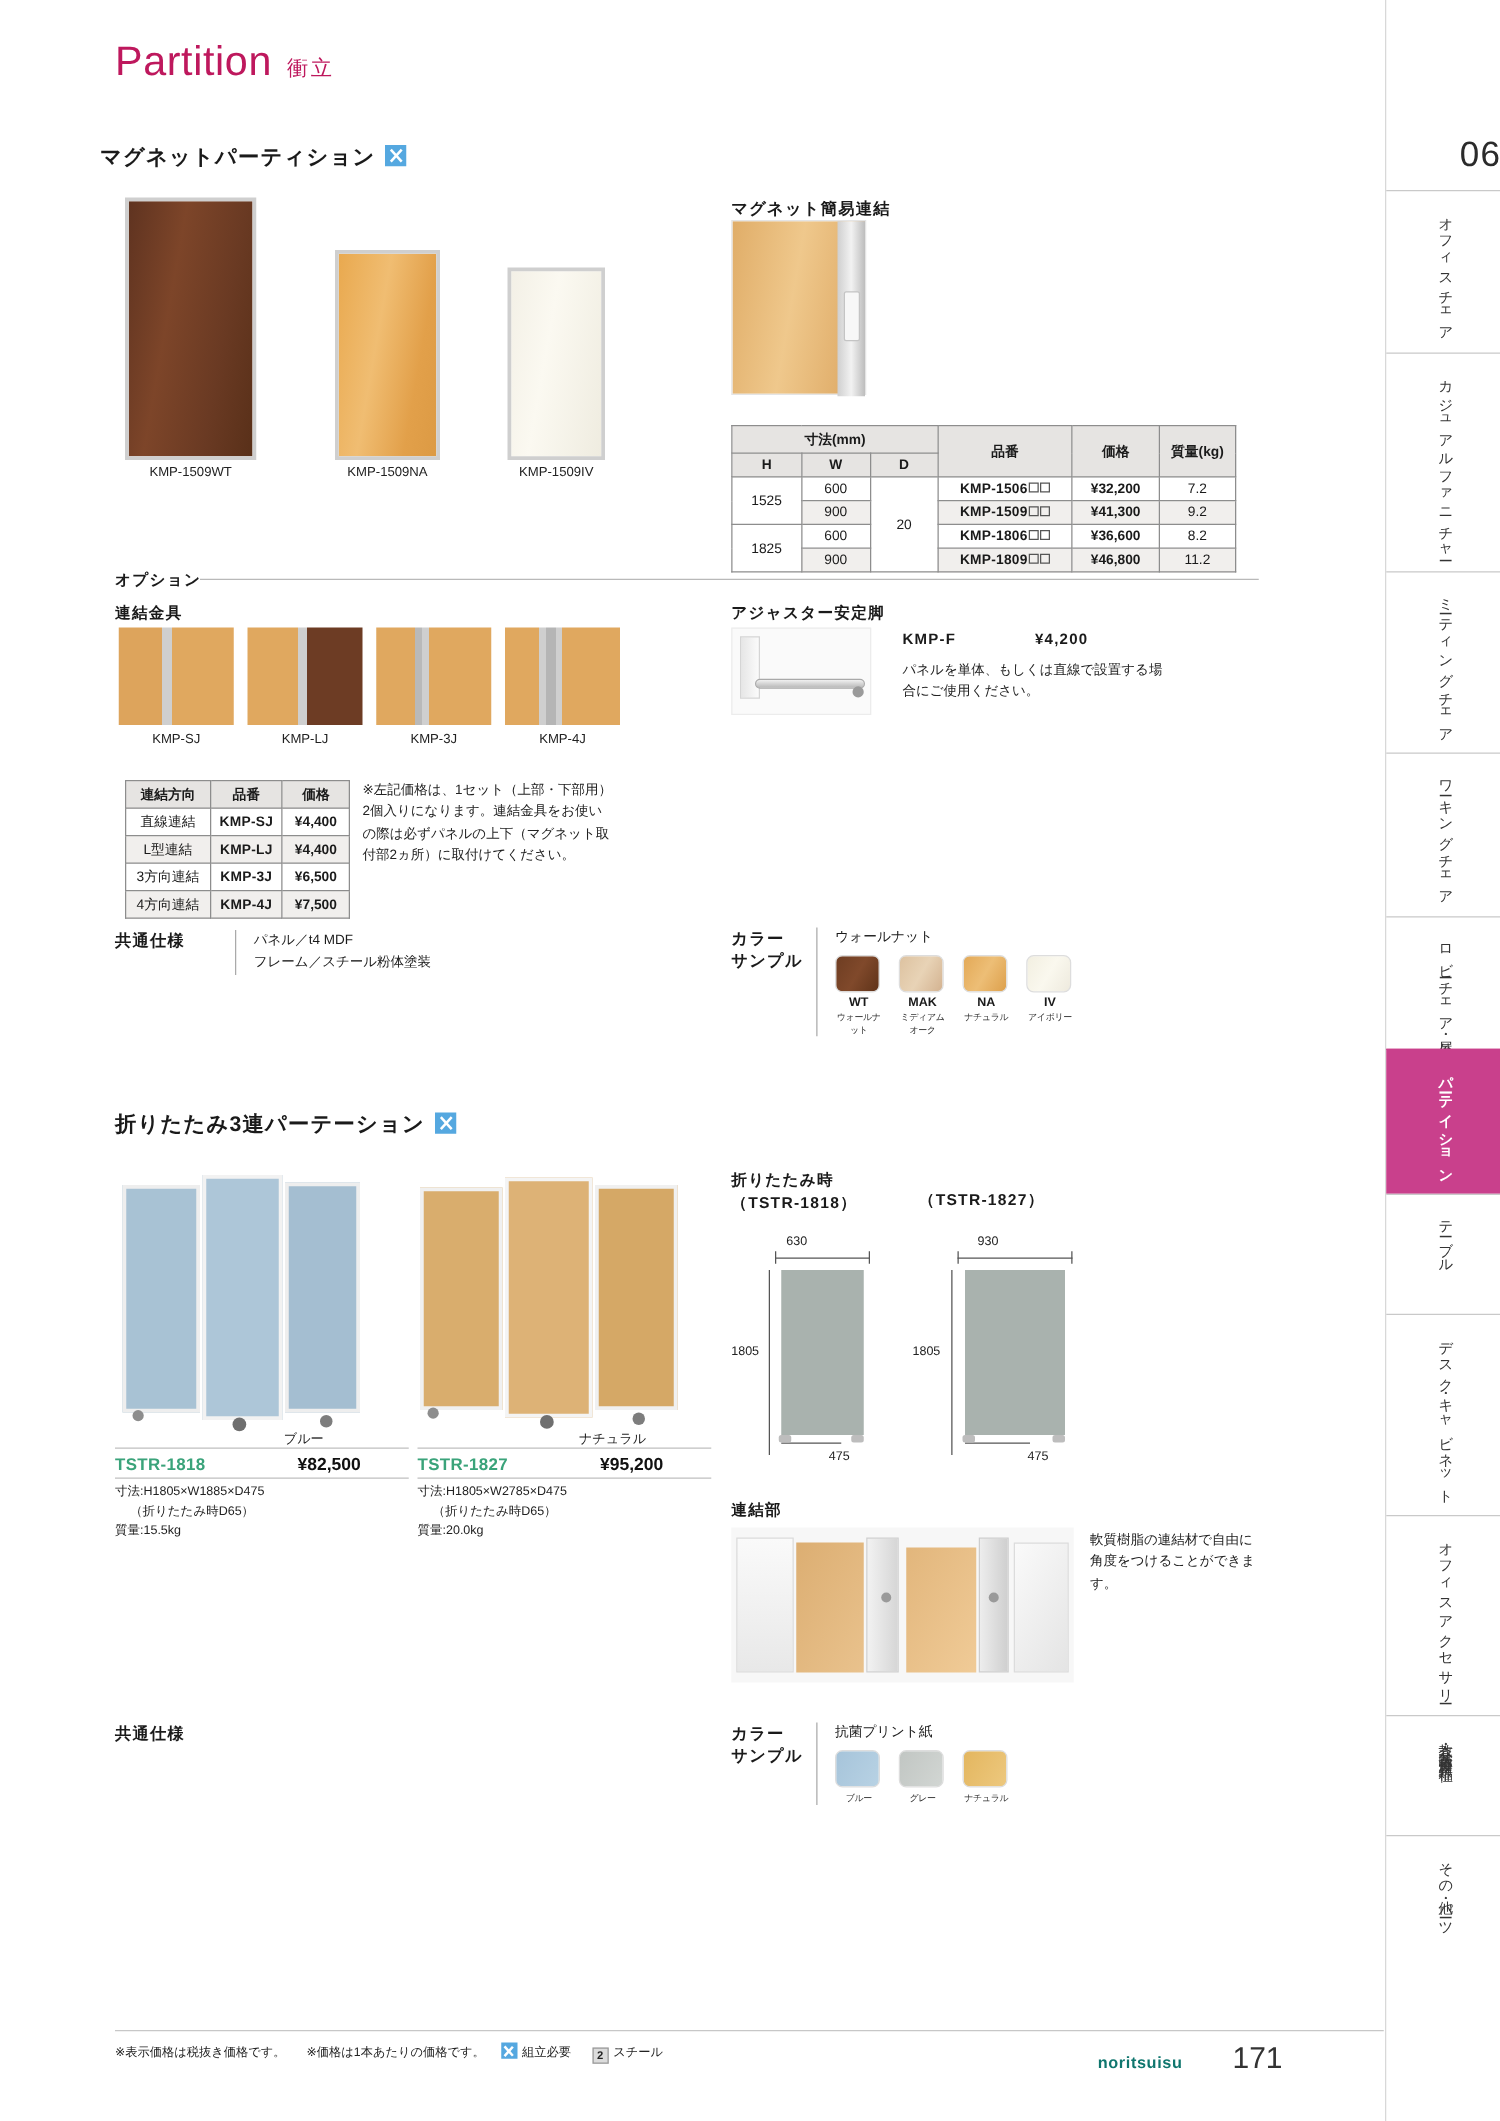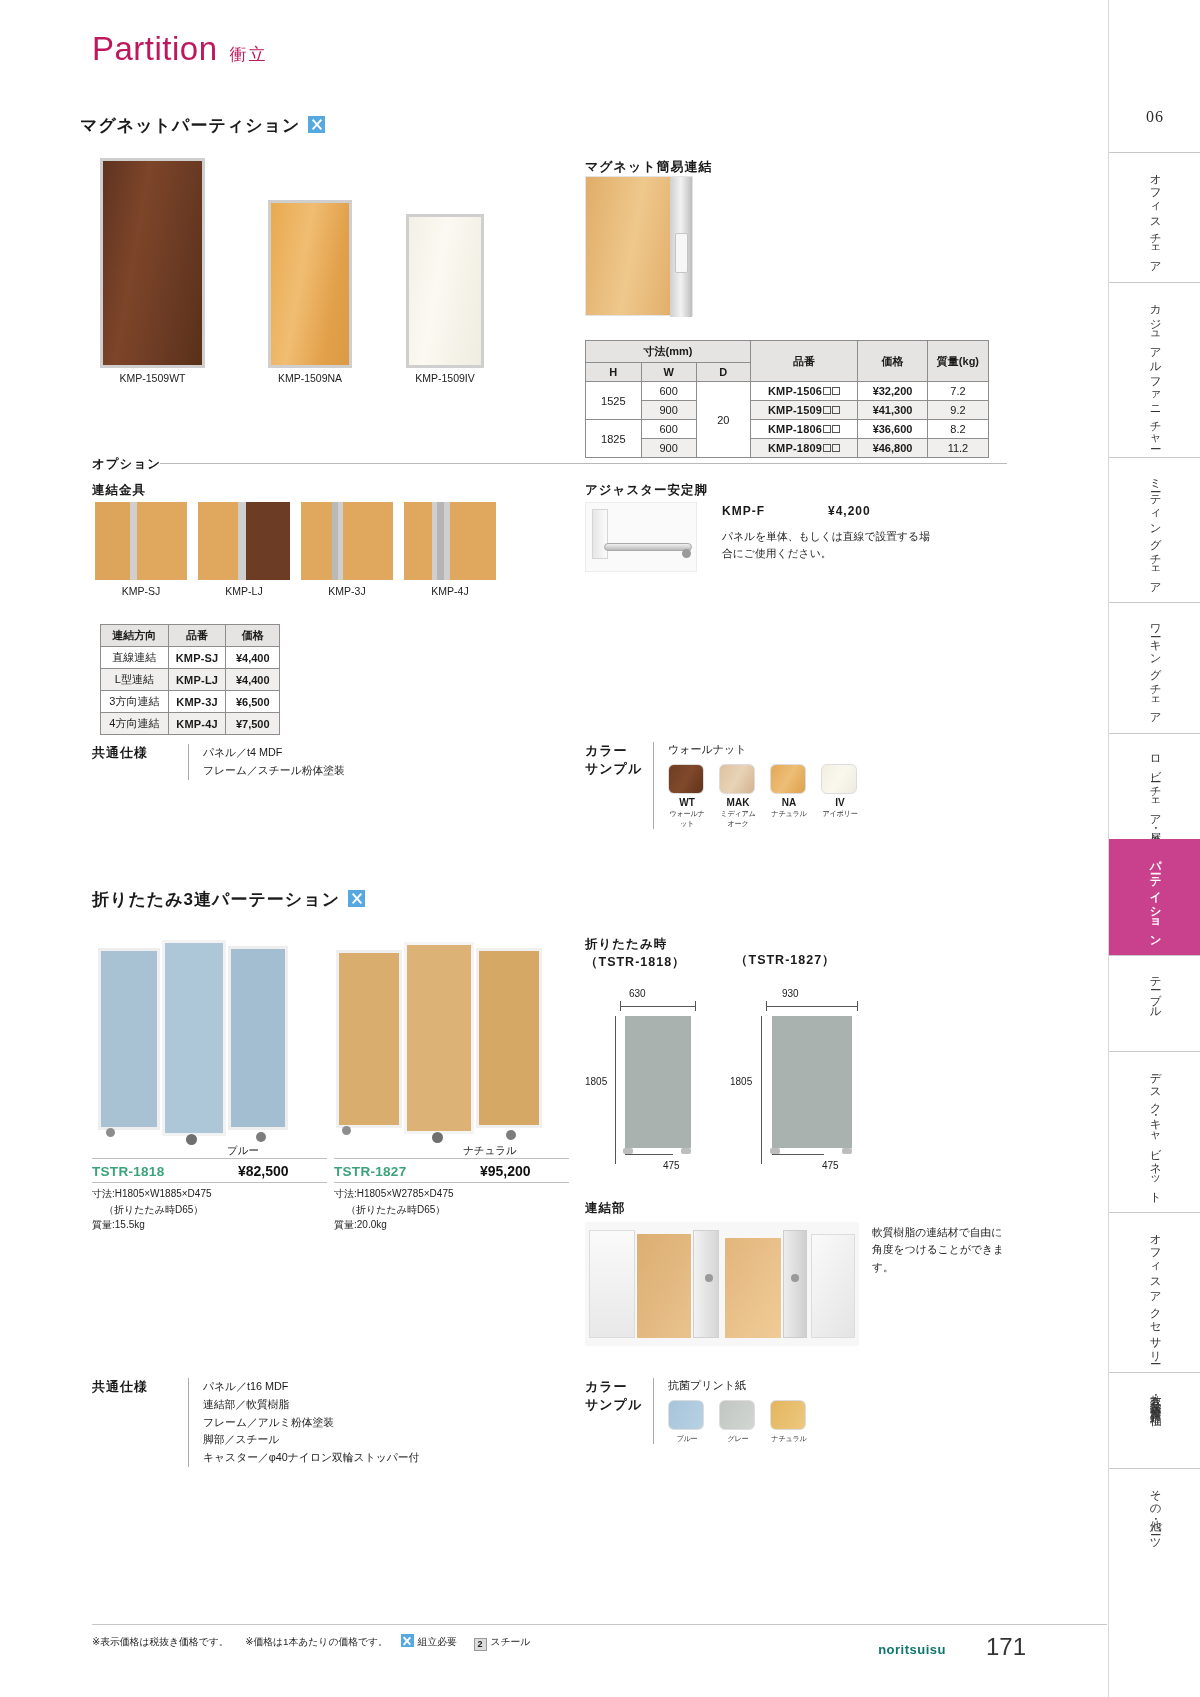--- a/index.html
+++ b/index.html
@@ -14,22 +14,22 @@
   .page { position: relative; width: 1200px; height: 1697px; }
 
   
   .sidebar {
     position: absolute; right: 0; top: 0;
     width: 92px; height: 1697px;
     border-left: 1px solid #d8d8d8;
   }
   .sb-num {
     position: absolute; top: 108px; left: 0; width: 92px;
-    text-align: center; font-size: 16px; font-weight: 300;
-    letter-spacing: 1px; color: #2b2b2b; font-family: Liberation Serif, serif;
+    text-align: right; font-size: 28px; font-weight: 300;
+    letter-spacing: 1px; color: #2b2b2b;
   }
   .sb-list { position: absolute; top: 152px; left: 0; width: 92px; }
   .sb-item {
     position: relative;
     border-top: 1px solid #c9c9c9;
     padding: 13px 0 13px 0;
     display: flex; justify-content: center; align-items: flex-start;
     min-height: 96px;
   }
   .sb-item .vtext {
@@ -280,20 +280,21 @@
           <td class="price">¥6,500</td>
         </tr>
         <tr class="alt">
           <td>4方向連結</td>
           <td class="pn">KMP-4J</td>
           <td class="price">¥7,500</td>
         </tr>
       </tbody>
     </table>
 
+    <div class="body-txt" style="left:290px; top:624px; width:200px;">※左記価格は、1セット（上部・下部用）2個入りになります。連結金具をお使いの際は必ずパネルの上下（マグネット取付部2ヵ所）に取付けてください。</div>
 
     <div class="sec-head" style="left:585px; top:482px; font-size:12.5px;">アジャスター安定脚</div>
     <div style="position:absolute;left:585px;top:502px;width:112px;height:70px;background:#fafafa;border:1px solid #ececec;">
       <div style="position:absolute;left:6px;top:6px;width:16px;height:50px;background:linear-gradient(90deg,#e6e6e6,#fbfbfb);border:1px solid #d5d5d5;"></div>
       <div style="position:absolute;left:18px;top:40px;width:88px;height:8px;border-radius:4px;background:linear-gradient(180deg,#f0f0f0,#b9b9b9);border:1px solid #a9a9a9;"></div>
       <div style="position:absolute;left:96px;top:46px;width:9px;height:9px;border-radius:50%;background:#9a9a9a;"></div>
     </div>
     <div class="sec-head" style="left:722px; top:504px; font-size:12px;">KMP-F</div>
     <div class="sec-head" style="left:828px; top:504px; font-size:12px;">¥4,200</div>
     <div class="body-txt" style="left:722px; top:528px; width:210px;">パネルを単体、もしくは直線で設置する場合にご使用ください。</div>
@@ -424,27 +425,20 @@
       <div style="position:absolute;left:140px;top:16px;width:56px;height:100px;background:linear-gradient(120deg,#e2b67c,#f0cb97);"></div>
       <div style="position:absolute;left:198px;top:8px;width:24px;height:108px;background:linear-gradient(90deg,#ededed,#cfcfcf);border:1px solid #cdcdcd;"></div>
       <div style="position:absolute;left:226px;top:12px;width:44px;height:104px;background:linear-gradient(120deg,#fafafa,#e4e4e4);border:1px solid #dcdcdc;"></div>
       <div style="position:absolute;left:120px;top:52px;width:8px;height:8px;border-radius:50%;background:#9a9a9a;"></div>
       <div style="position:absolute;left:206px;top:52px;width:8px;height:8px;border-radius:50%;background:#9a9a9a;"></div>
     </div>
     <div class="body-txt" style="left:872px; top:1224px; width:140px;">軟質樹脂の連結材で自由に角度をつけることができます。</div>
 
     <div class="common" style="left:92px; top:1378px;">
       <div class="ttl">共通仕様</div>
-      <div class="vl">
-        <div>パネル／t16 MDF</div>
-        <div>連結部／軟質樹脂</div>
-        <div>フレーム／アルミ粉体塗装</div>
-        <div>脚部／スチール</div>
-        <div>キャスター／φ40ナイロン双輪ストッパー付</div>
-      </div>
     </div>
 
     <div class="csample" style="left:585px; top:1378px;">
       <div class="ttl">カラー<br>サンプル</div>
       <div class="body">
         <div class="mat">抗菌プリント紙</div>
         <div class="swatches">
           <div class="sw">
             <div class="chip" style="background:linear-gradient(120deg,#a6c4da,#b8d2e4);"></div>
             <div class="jp" style="margin-top:4px;">ブルー</div>

